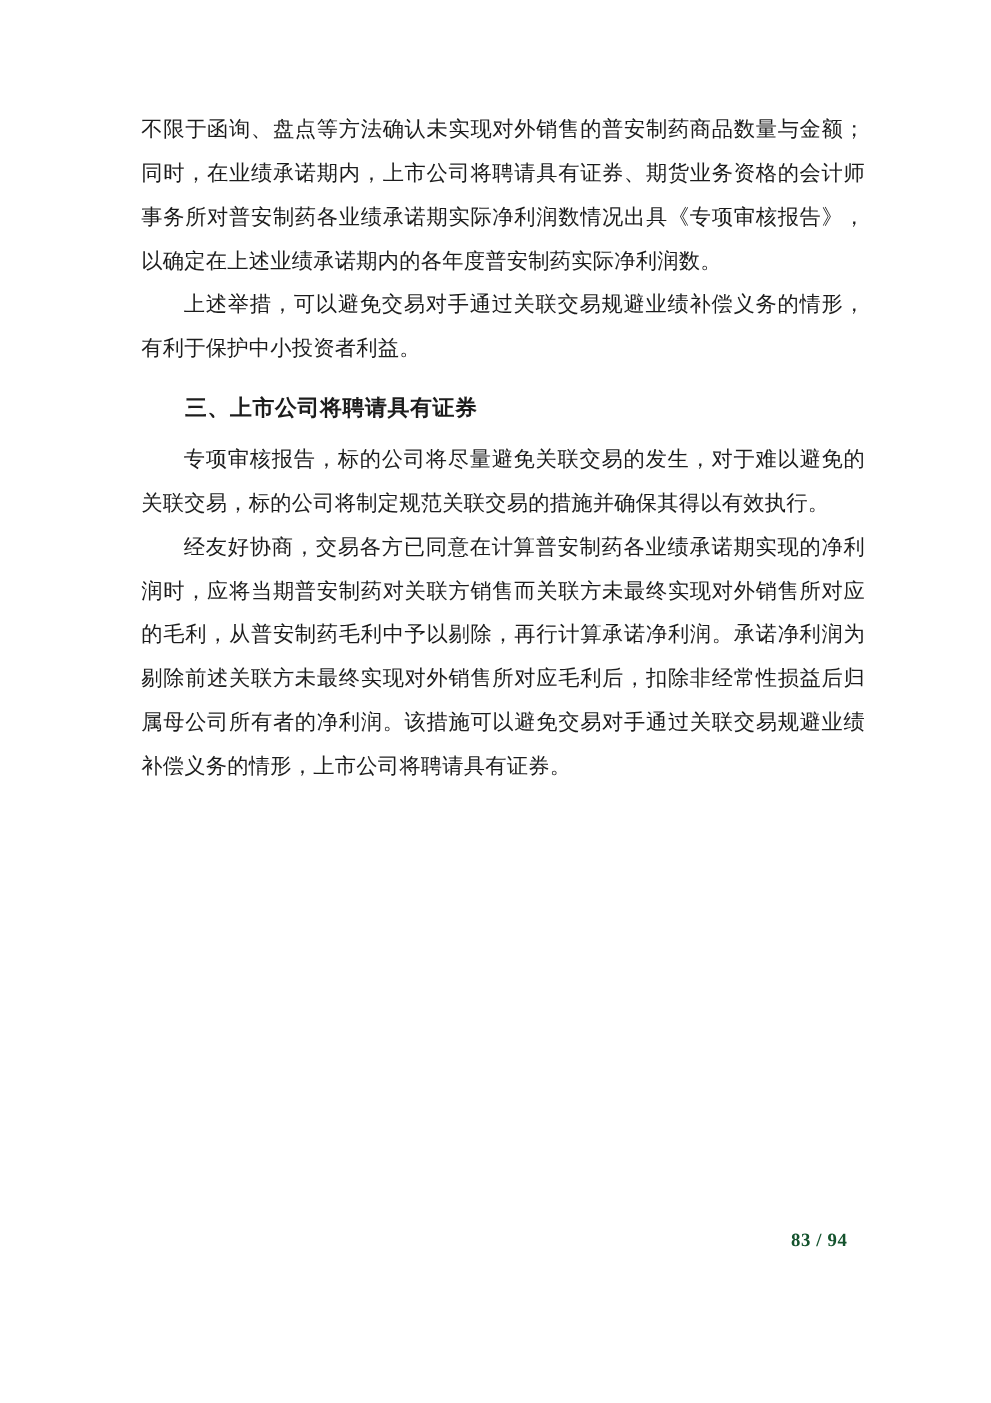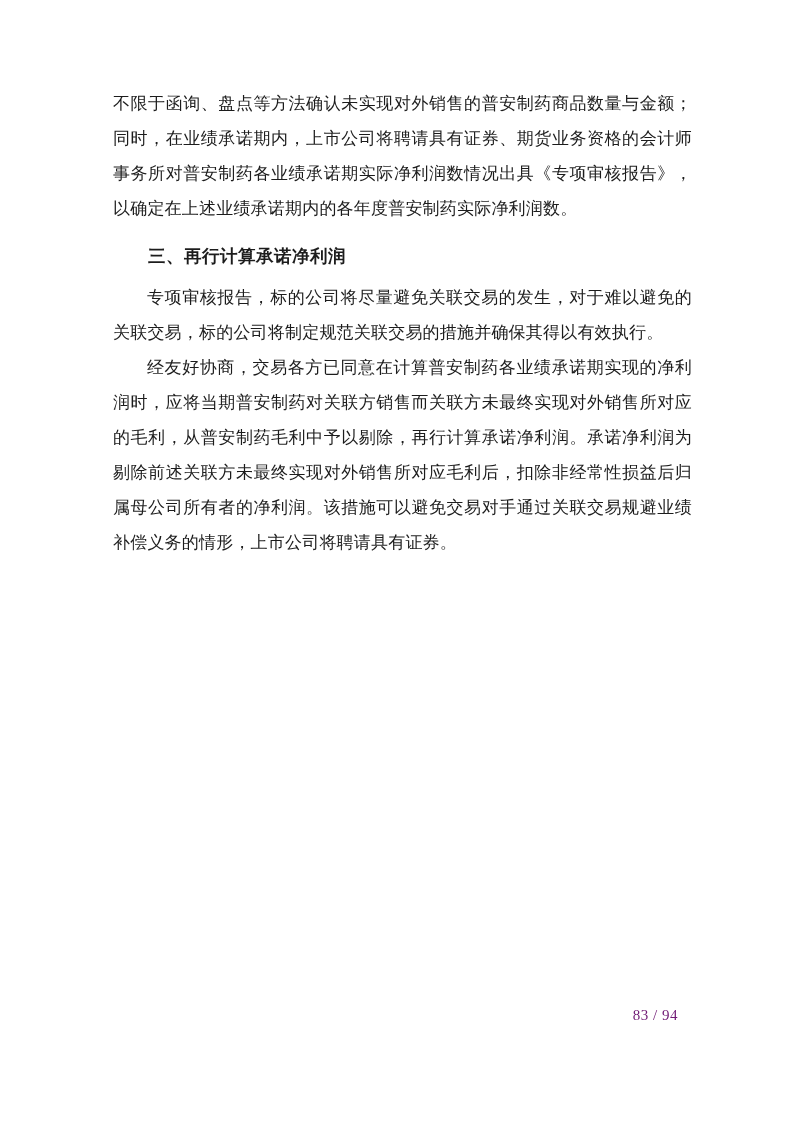--- a/index.html
+++ b/index.html
@@ -40,30 +40,30 @@
     line-height: 35px;
     text-indent: 2em;
     letter-spacing: 0.5px;
   }
   .page-number {
     position: absolute;
     top: 985px;
     right: 115px;
     font-family: "Liberation Serif", "DejaVu Serif", serif;
     font-size: 15px;
-    font-weight: normal;
-    color: #701a75;
+    font-weight: bold;
+    color: #14532d;
     letter-spacing: 0.5px;
-    margin-top: 22px;
   }
 </style>
 </head>
 <body>
 
 <div class="page">
   <div class="content">
     <p class="body-para">不限于函询、盘点等方法确认未实现对外销售的普安制药商品数量与金额；同时，在业绩承诺期内，上市公司将聘请具有证券、期货业务资格的会计师事务所对普安制药各业绩承诺期实际净利润数情况出具《专项审核报告》，以确定在上述业绩承诺期内的各年度普安制药实际净利润数。</p>
-    <h2 class="section-heading">三、再行计算承诺净利润</h2>
+    <p class="body-para indented">上述举措，可以避免交易对手通过关联交易规避业绩补偿义务的情形，有利于保护中小投资者利益。</p>
+    <h2 class="section-heading">三、上市公司将聘请具有证券</h2>
     <p class="body-para indented">专项审核报告，标的公司将尽量避免关联交易的发生，对于难以避免的关联交易，标的公司将制定规范关联交易的措施并确保其得以有效执行。</p>
     <p class="body-para indented">经友好协商，交易各方已同意在计算普安制药各业绩承诺期实现的净利润时，应将当期普安制药对关联方销售而关联方未最终实现对外销售所对应的毛利，从普安制药毛利中予以剔除，再行计算承诺净利润。承诺净利润为剔除前述关联方未最终实现对外销售所对应毛利后，扣除非经常性损益后归属母公司所有者的净利润。该措施可以避免交易对手通过关联交易规避业绩补偿义务的情形，上市公司将聘请具有证券。</p>
   </div>
   <div class="page-number">83 / 94</div>
 </div>
 
 </body></html>

